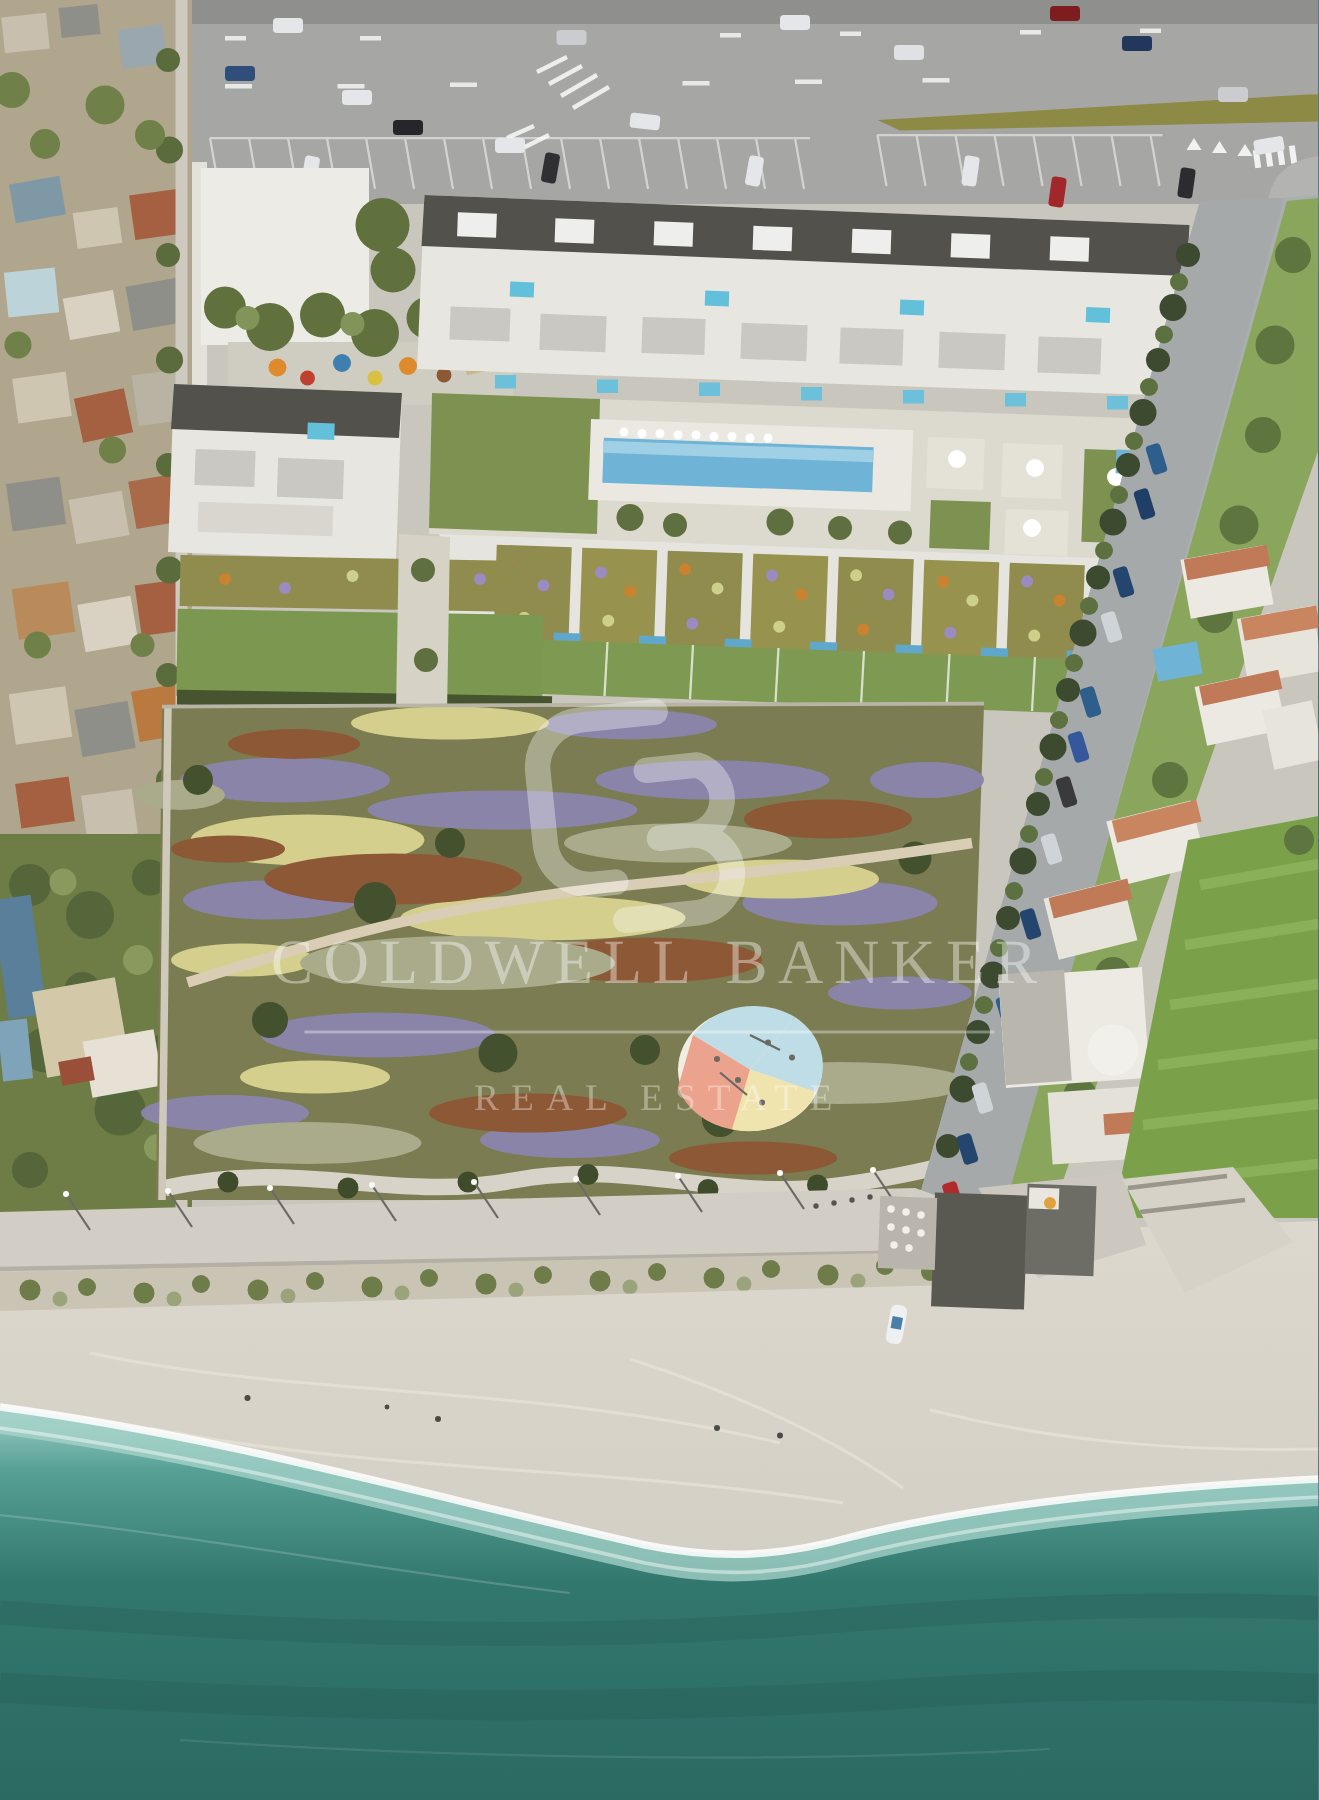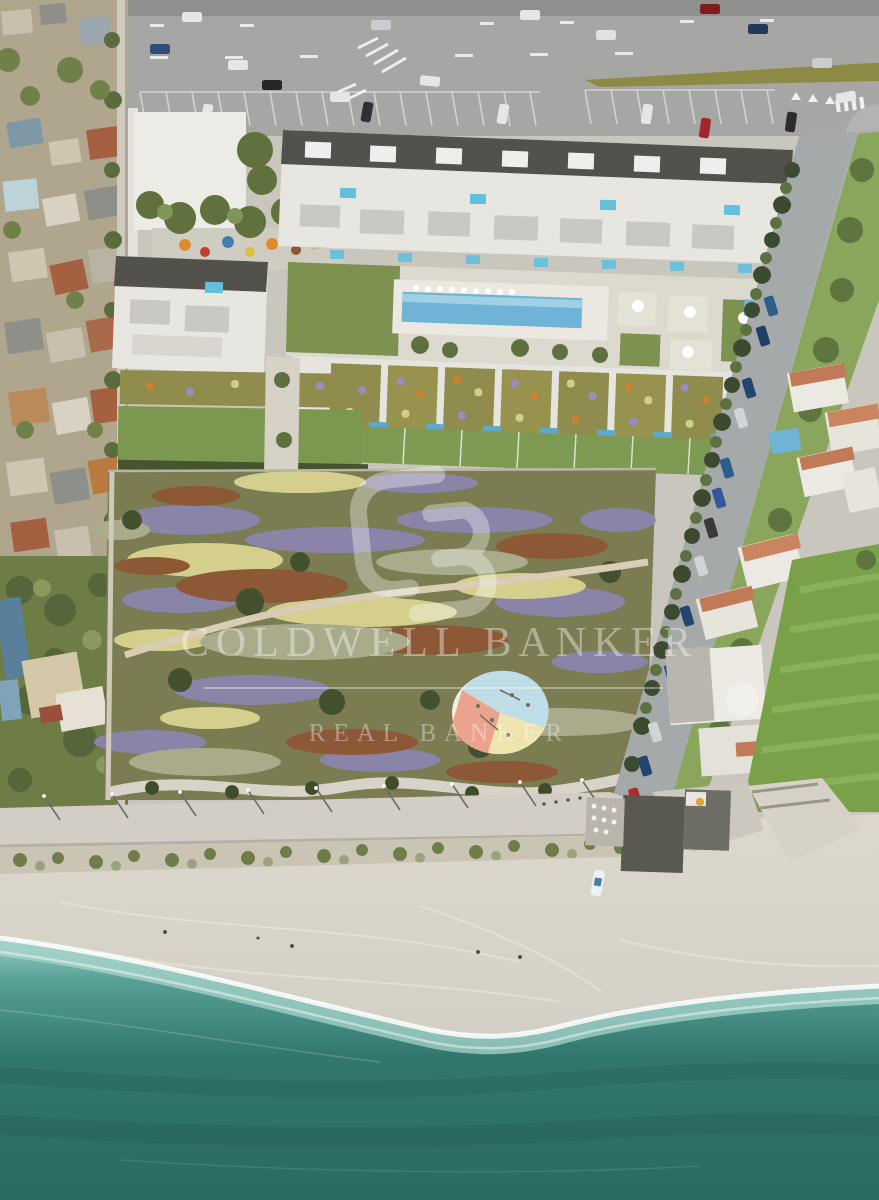--- a/index.html
+++ b/index.html
@@ -767,16 +767,16 @@
 
 <div class="watermark">
   <svg class="wm-logo" viewBox="0 0 160 165" xmlns="http://www.w3.org/2000/svg">
     <g fill="none" stroke="#ffffff" stroke-width="17" stroke-linecap="round" stroke-linejoin="round" transform="rotate(-6 80 82)">
       <path d="M96,14 H46 a32,32 0 0 0 -32,32 v48 a30,30 0 0 0 30,30 h14"></path>
       <path d="M62,150 h48 a26,26 0 0 0 0,-52 h-20 m20,0 a24,24 0 0 0 10,-46 h-34"></path>
     </g>
   </svg>
   <div class="wm-brand">COLDWELL BANKER</div>
   <div class="wm-rule"></div>
-  <div class="wm-estate">REAL BANKER</div>
+  <div class="wm-estate">REAL ESTATE</div>
 </div>
 
 </div>
 
 </body></html>

